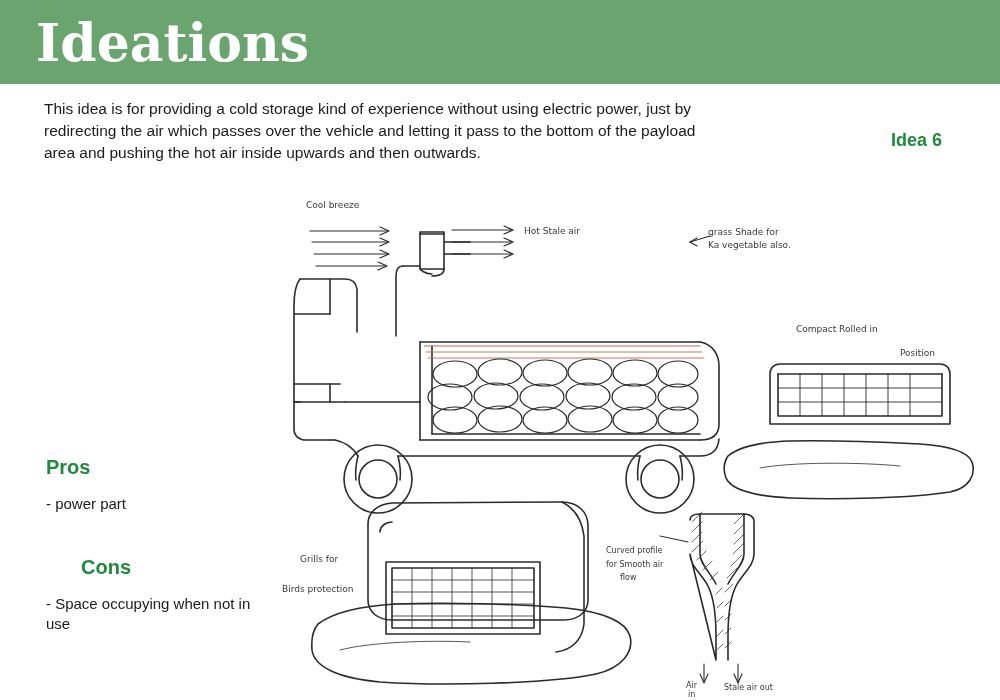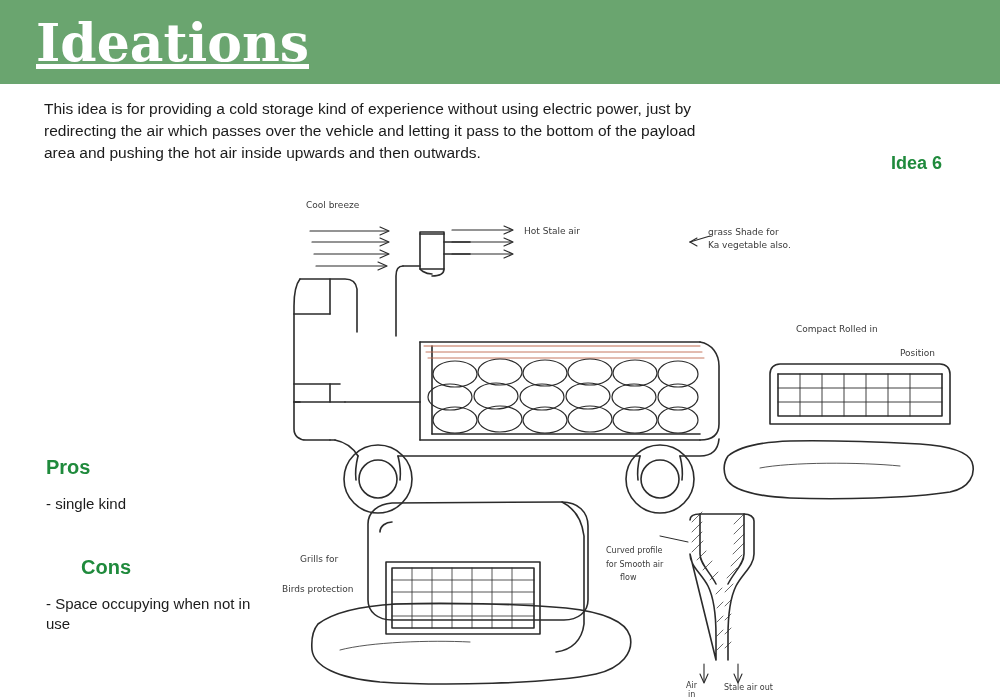--- a/index.html
+++ b/index.html
@@ -27,21 +27,20 @@
   .header-title {
     position: absolute;
     left: 36px;
     top: 14px;
     font-family: "DejaVu Serif", serif;
     font-weight: bold;
     font-size: 52px;
     color: #ffffff;
     letter-spacing: 0px;
     line-height: 58px;
-    text-decoration: underline;
   }
 
   
   .intro {
     position: absolute;
     left: 44px;
     top: 98px;
     width: 660px;
     font-size: 15.5px;
     line-height: 22px;
@@ -49,21 +48,20 @@
   }
 
   
   .idea-label {
     position: absolute;
     right: 58px;
     top: 130px;
     font-size: 18px;
     font-weight: bold;
     color: #1f8a3c;
-    margin-top: 23px;
   }
 
   
   .section-heading {
     position: absolute;
     font-size: 20px;
     font-weight: bold;
     color: #1f8a3c;
   }
   .pros-heading { left: 46px; top: 456px; }
@@ -108,21 +106,21 @@
 
 <div class="header-band"></div>
 <div class="header-title">Ideations</div>
 
 <div class="intro">This idea is for providing a cold storage kind of experience without using electric power, just by redirecting the air which passes over the vehicle and letting it pass to the bottom of the payload area and pushing the hot air inside upwards and then outwards.</div>
 
 <div class="idea-label">Idea 6</div>
 
 <div class="section-heading pros-heading">Pros</div>
 <div class="bullet-list pros-list">
-  <div>- single kind</div>
+  <div>- power part</div>
 </div>
 
 <div class="section-heading cons-heading">Cons</div>
 <div class="bullet-list cons-list">
   <div>- Space occupying when not in use</div>
 </div>
 
 <div class="sketch-area">
 <svg width="1000" height="616" viewBox="0 0 1000 616" xmlns="http://www.w3.org/2000/svg">
   <g fill="none" stroke="#2b2b2b" stroke-width="1.6" stroke-linecap="round" stroke-linejoin="round">

